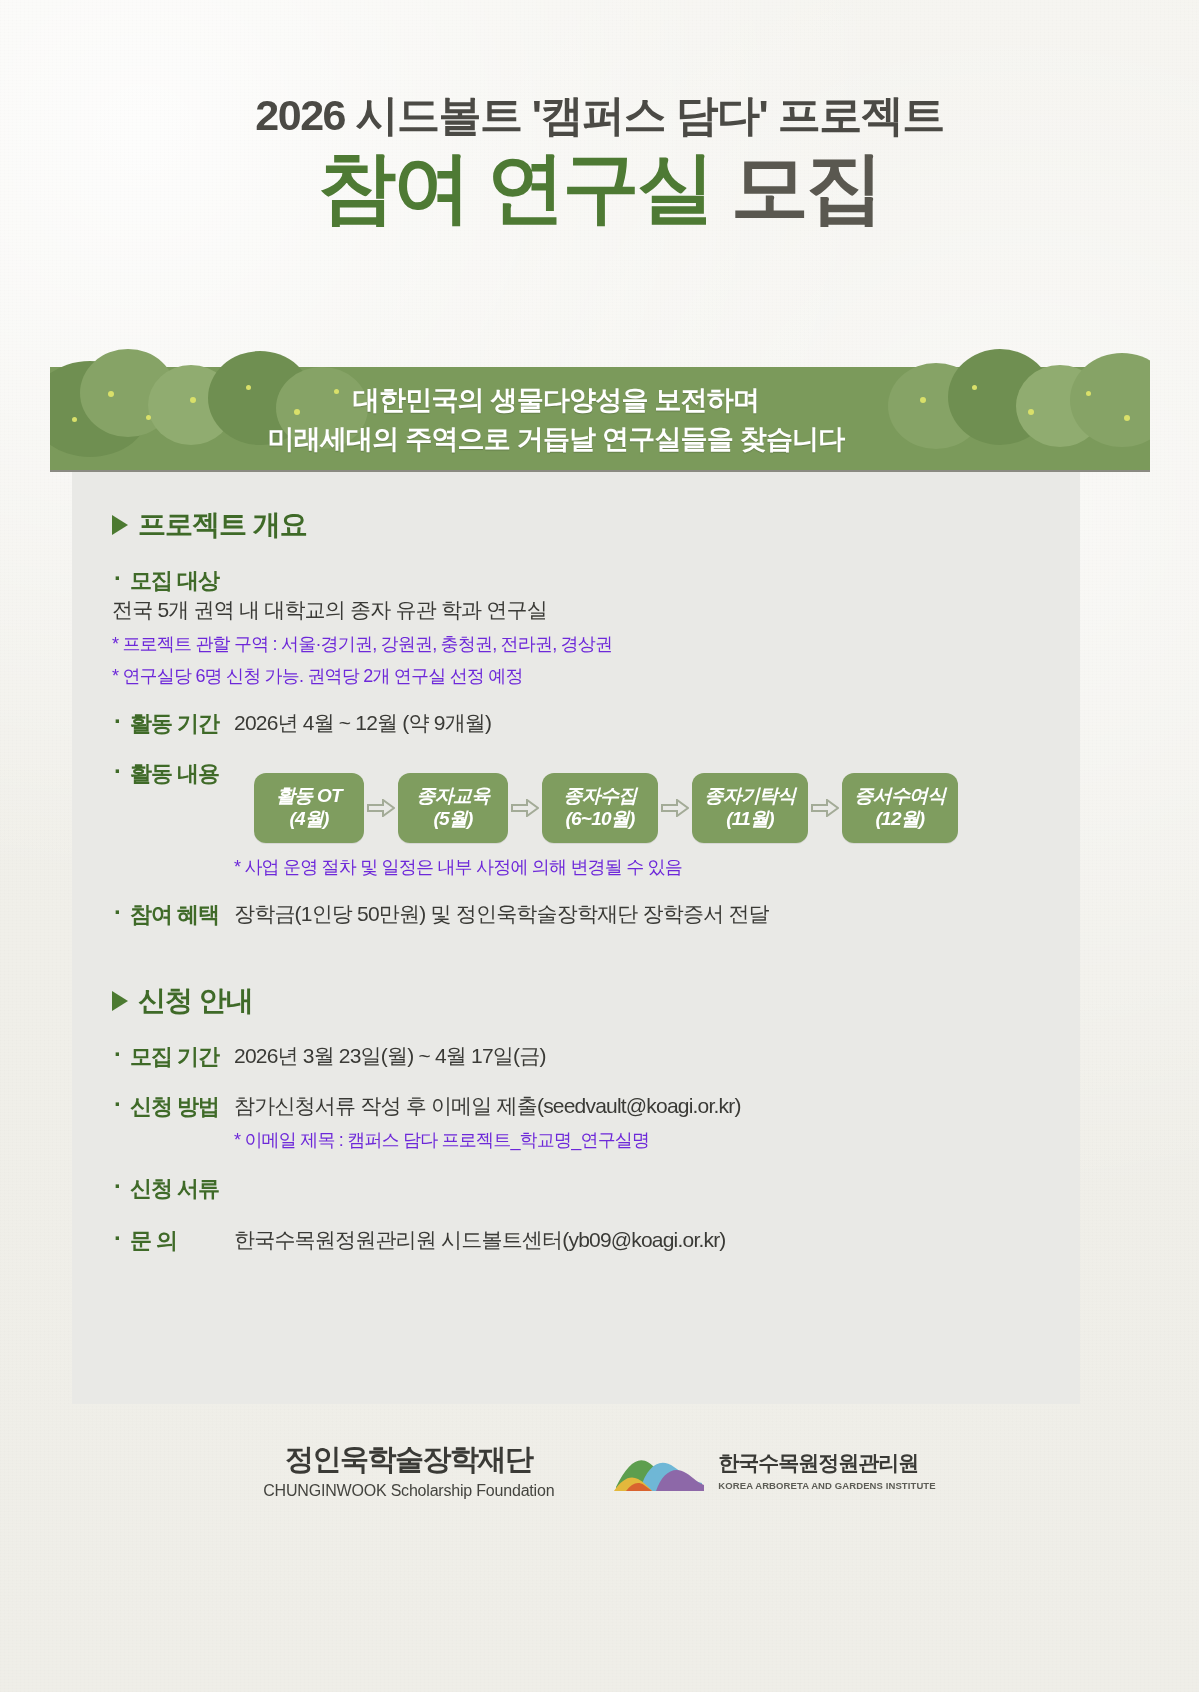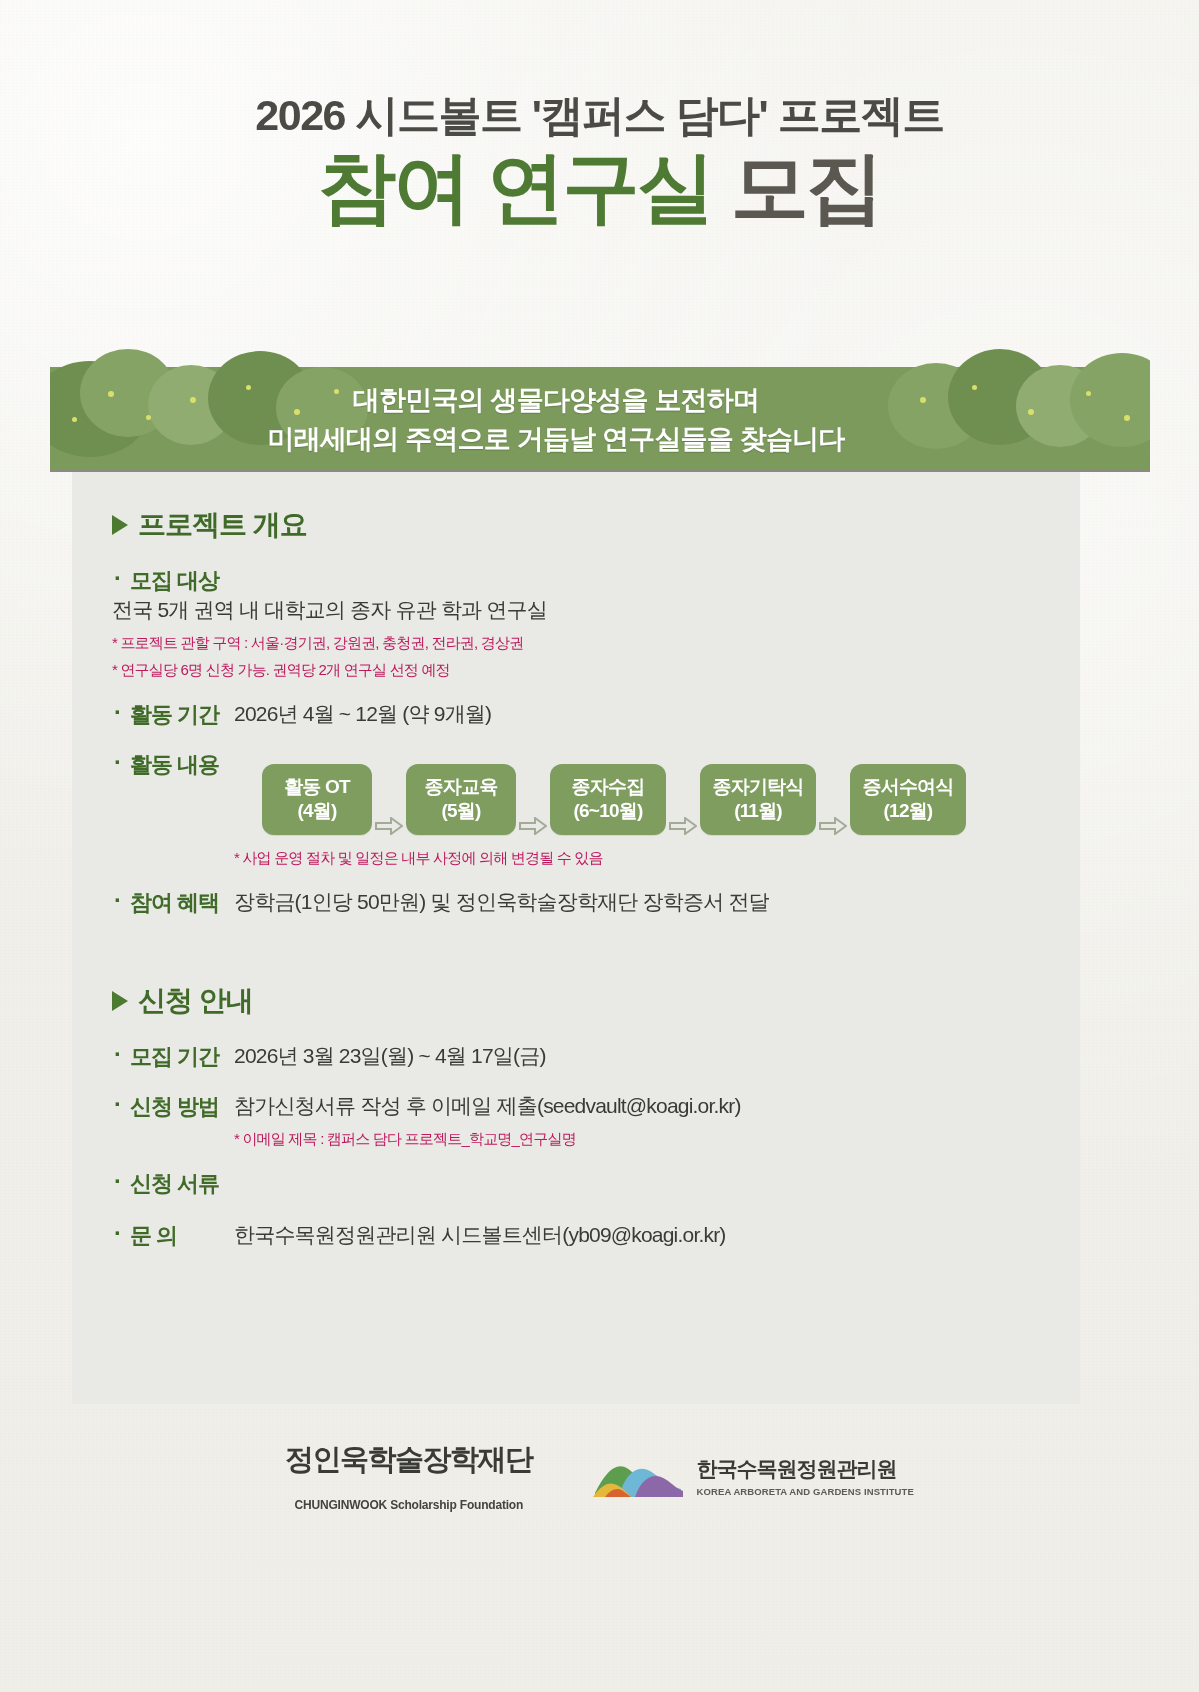--- a/index.html
+++ b/index.html
@@ -172,39 +172,40 @@
   }
   .label.w1 { width: 104px; }
   .label.w2 { width: 104px; }
   .value {
     font-size: 21px;
     color: #3a3a36;
     letter-spacing: -0.8px;
     line-height: 1.35;
   }
   .note {
-    font-size: 15px;
-    color: #be185d;
+    font-size: 18px;
+    color: #6d28d9;
     letter-spacing: -0.8px;
     margin-top: 8px;
     line-height: 1.4;
   }
   .list-line {
     font-size: 21px;
     color: #3a3a36;
     letter-spacing: -0.8px;
     line-height: 1.65;
   }
 
   
   .flow {
     display: flex;
-    align-items: flex-end;
+    align-items: center;
     margin-top: 14px;
-    margin-left: 28px;
+    margin-left: 20px;
+    font-style: italic;
   }
   .pill {
     background: #7f9d5f;
     color: #fff;
     border-radius: 12px;
     text-align: center;
     font-size: 19px;
     font-weight: bold;
     line-height: 1.25;
     padding: 11px 0 12px;
@@ -235,25 +236,25 @@
     gap: 58px;
   }
   .logo-a { text-align: center; }
   .logo-a .kr {
     font-size: 29px;
     font-weight: bold;
     color: #3a3a36;
     letter-spacing: -1.5px;
   }
   .logo-a .en {
-    font-size: 12px;
-    font-weight: bold;
+    font-size: 16px;
+    font-weight: normal;
     color: #44443f;
     letter-spacing: -0.2px;
-    margin-top: 18px;
+    margin-top: 2px;
   }
   .logo-b {
     display: flex;
     align-items: center;
     gap: 14px;
   }
   .logo-b .mark {
     width: 92px;
     height: 50px;
     position: relative;

